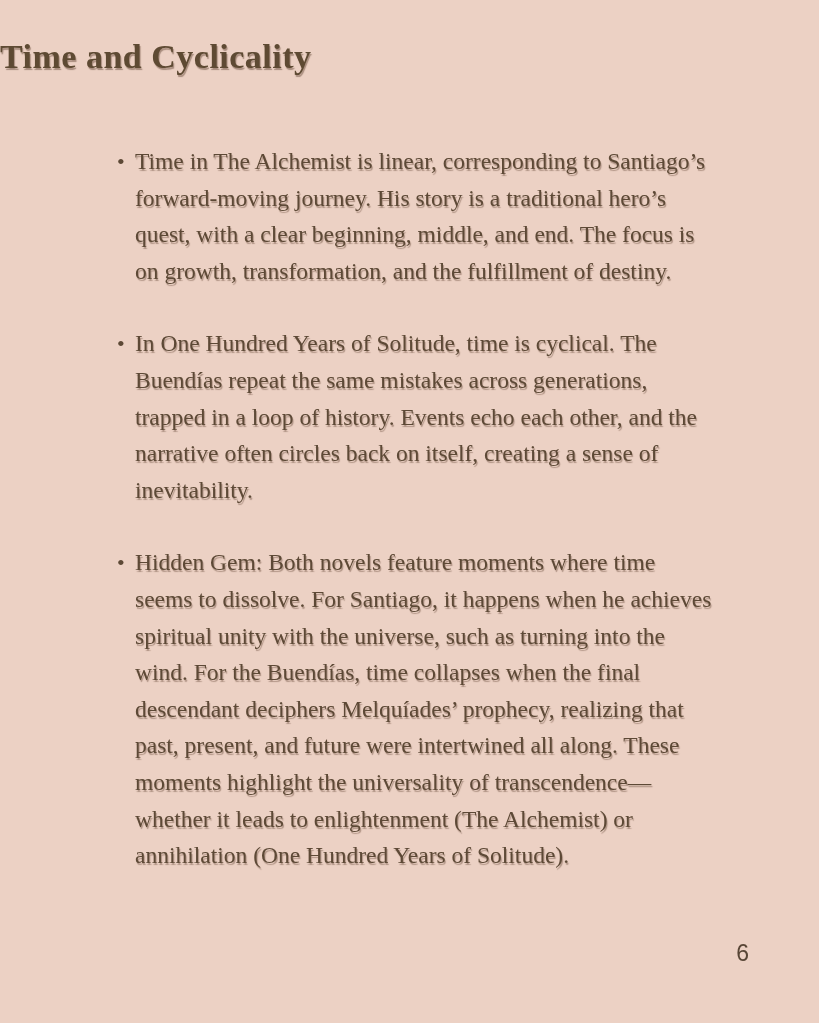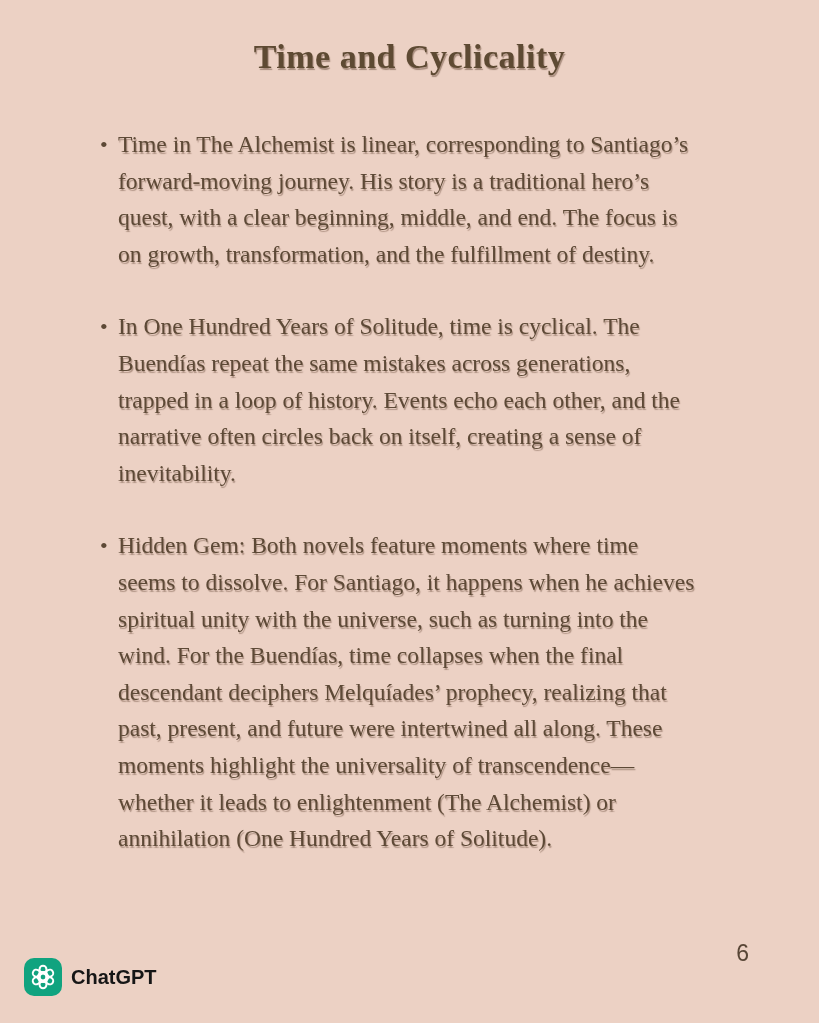--- a/index.html
+++ b/index.html
@@ -11,30 +11,30 @@
     width: 819px;
     height: 1023px;
     background: #ecd1c4;
     overflow: hidden;
     font-family: "Liberation Serif", serif;
     color: #5d4936;
   }
   .title {
     margin: 0;
     padding-top: 38px;
-    text-align: center;
+    text-align: left;
     font-size: 34px;
     font-weight: 700;
     letter-spacing: 0.5px;
     color: #5e4a33;
     text-shadow: 1px 2px 1px rgba(84, 56, 38, 0.45);
   }
   .bullet-list {
     list-style: none;
-    margin: 0;
+    margin: 17px;
     padding: 0;
     position: absolute;
     left: 100px;
     top: 126px;
     width: 660px;
   }
   .bullet-list li {
     display: flex;
     margin-bottom: 36px;
   }
@@ -132,31 +132,16 @@
 wind. For the Buendías, time collapses when the final
 descendant deciphers Melquíades’ prophecy, realizing that
 past, present, and future were intertwined all along. These
 moments highlight the universality of transcendence—
 whether it leads to enlightenment (The Alchemist) or
 annihilation (One Hundred Years of Solitude).</span></p>
     </li>
   </ul>
 
   <div class="footer">
-    <div class="brand">
-      <span class="logo-badge">
-        <svg viewBox="0 0 48 48" aria-hidden="true">
-          <g fill="none" stroke="#ffffff" stroke-width="3.2">
-            <rect x="18.5" y="6" width="11" height="26" rx="5.5" transform="rotate(0 24 24)"></rect>
-            <rect x="18.5" y="6" width="11" height="26" rx="5.5" transform="rotate(60 24 24)"></rect>
-            <rect x="18.5" y="6" width="11" height="26" rx="5.5" transform="rotate(120 24 24)"></rect>
-            <rect x="18.5" y="6" width="11" height="26" rx="5.5" transform="rotate(180 24 24)"></rect>
-            <rect x="18.5" y="6" width="11" height="26" rx="5.5" transform="rotate(240 24 24)"></rect>
-            <rect x="18.5" y="6" width="11" height="26" rx="5.5" transform="rotate(300 24 24)"></rect>
-          </g>
-        </svg>
-      </span>
-      <span class="brand-label">ChatGPT</span>
-    </div>
     <div class="page-number">6</div>
   </div>
 
 </div>
 
 </body></html>

